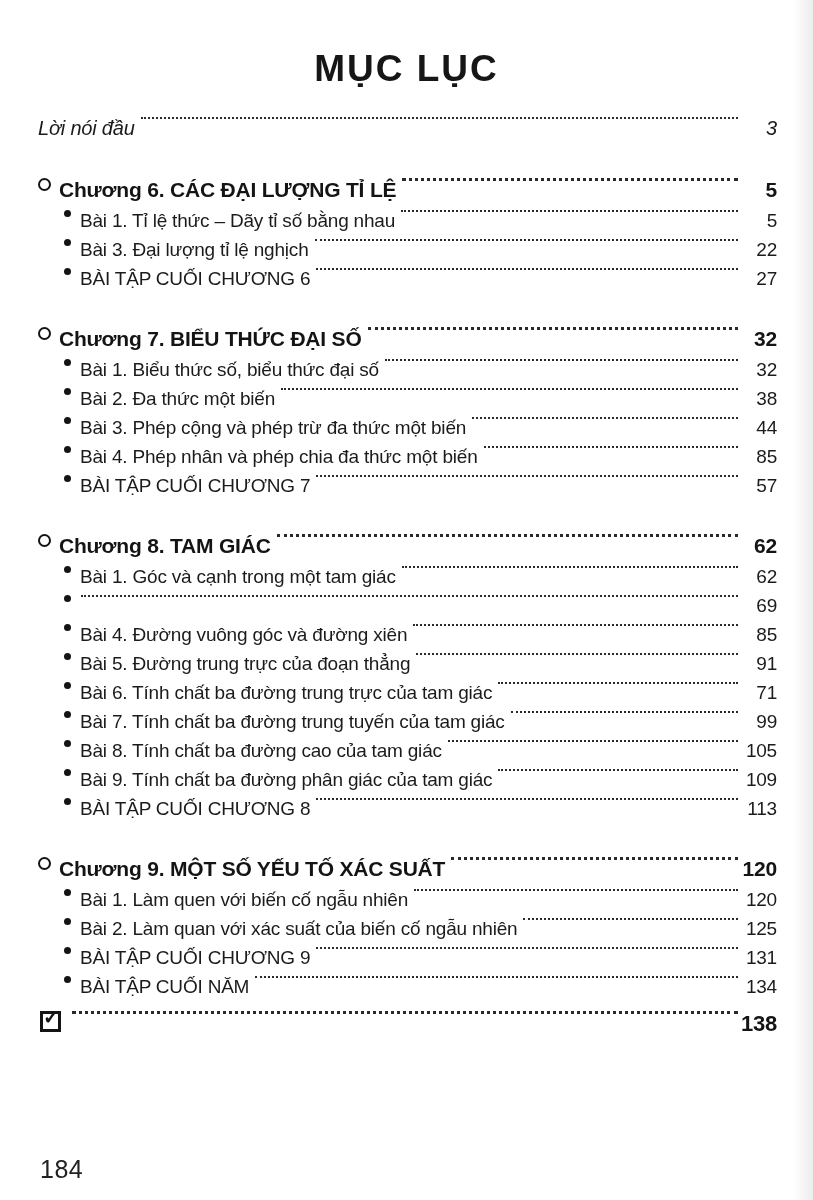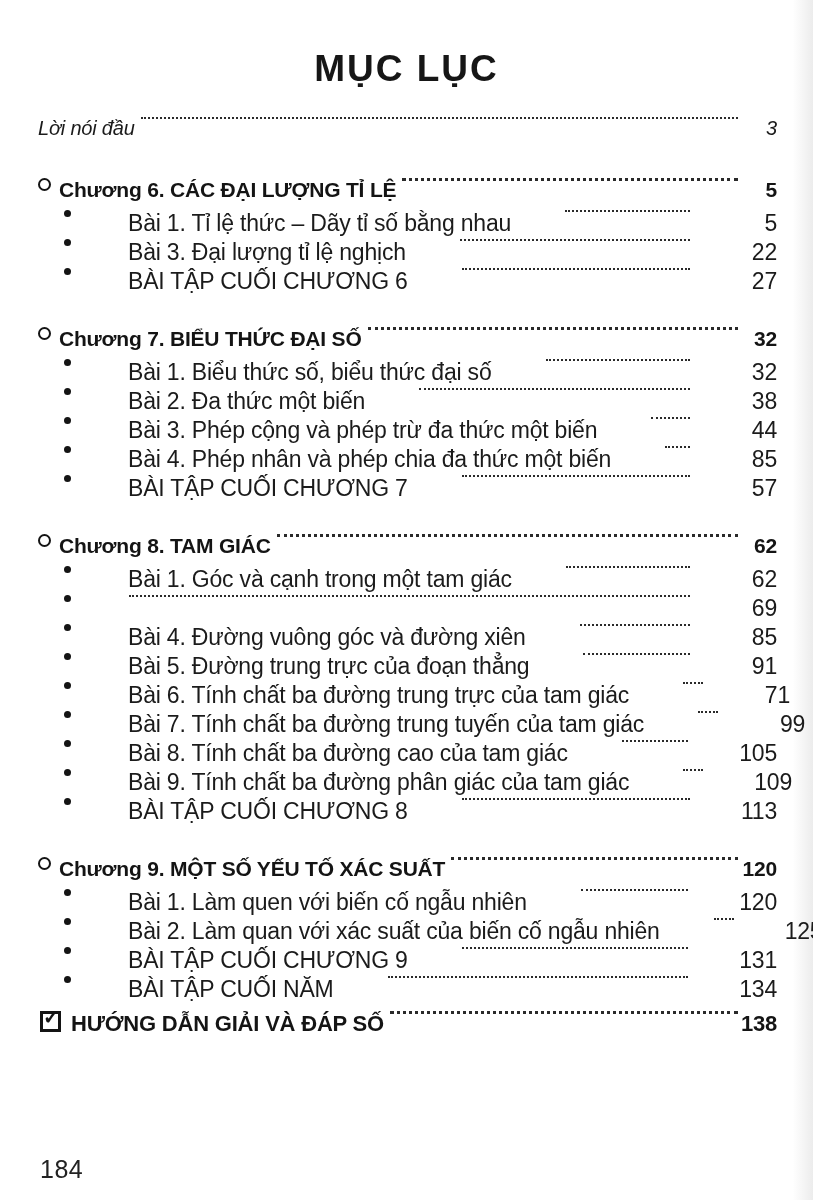--- a/index.html
+++ b/index.html
@@ -38,21 +38,21 @@
   .row.preface {
     height:31px; margin-bottom:6px;
     font-style:italic; font-size:20px;
   }
   .row.chapter {
     height:32px; margin-top:30px;
     font-weight:bold; font-size:21px; color:#141414;
   }
   .row.chapter .leader { border-bottom-width:3px; margin-bottom:5px; }
   .row.item {
-    height:29px; font-size:23px;gap:48px;
+    height:29px; font-size:19px;
   }
   .row.final {
     height:36px; margin-top:6px;
     font-weight:bold; font-size:22px; color:#141414;
   }
   .row.final .leader { border-bottom-width:3px; margin-bottom:6px; }
 
   .marker { flex:none; display:inline-block; }
   .marker.circle {
     width:13px; height:13px;
@@ -247,21 +247,20 @@
       <span class="marker bullet"></span>
       <span class="label">BÀI TẬP CUỐI NĂM</span>
       <span class="leader"></span>
       <span class="pagenum">134</span>
     </div>
 
     <div class="row final">
       <span class="marker checkbox">
           <span class="tick">✓</span>
         </span>
-      <span class="label">HƯỚNG DẪN GIẢI VÀ ĐÁP SỐ</span>
       <span class="leader"></span>
       <span class="pagenum">138</span>
     </div>
 
   </div>
 
   <div class="footer-pagenum">184</div>
 
 </div>
 

